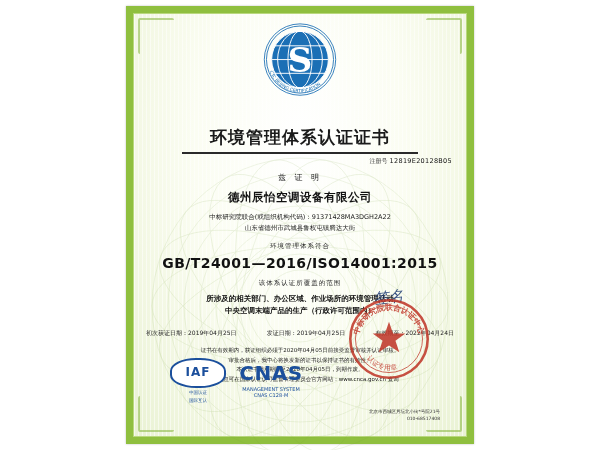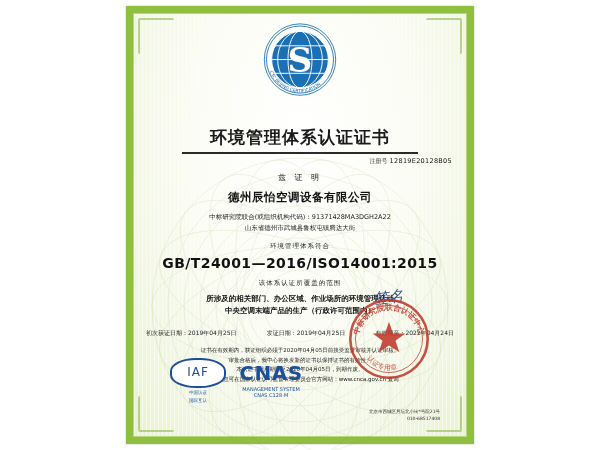--- a/index.html
+++ b/index.html
@@ -179,21 +179,21 @@
     left: 28px; bottom: 6px;
     width: 56px; height: 40px;
     text-align: center;
   }
   .iaf .badge {
     width: 52px; height: 26px;
     border: 2px solid #1b4f9c;
     border-radius: 26px/13px;
     color: #1b4f9c;
     font-size: 12px;
-    font-weight: normal;
+    font-weight: bold;
     line-height: 24px;
     letter-spacing: 1px;
     background: #fff;
   }
   .iaf .sub { font-size: 4.5px; color: #1b4f9c; margin-top: 2px; line-height: 6px; }
 
   .cnas {
     position: absolute;
     left: 88px; bottom: 6px;
     width: 82px;

